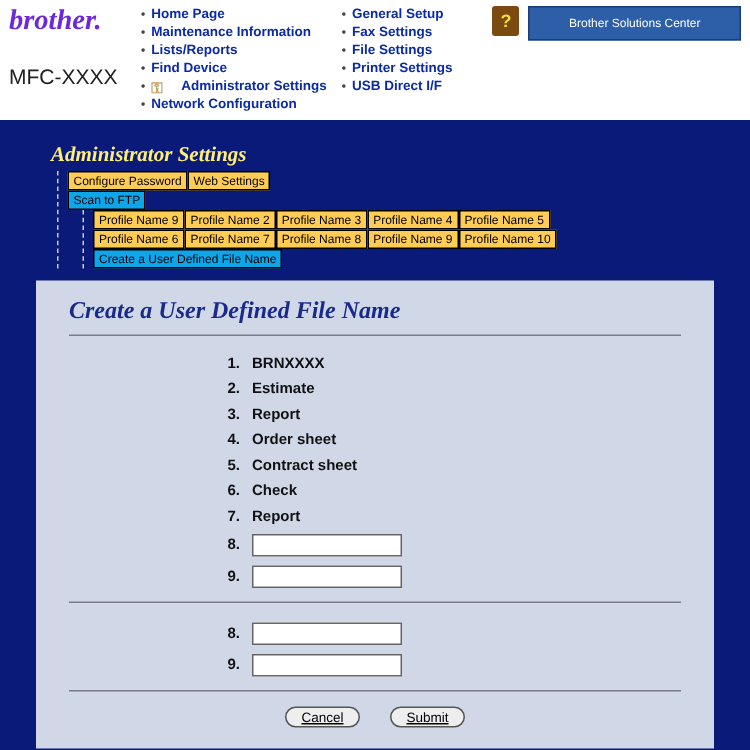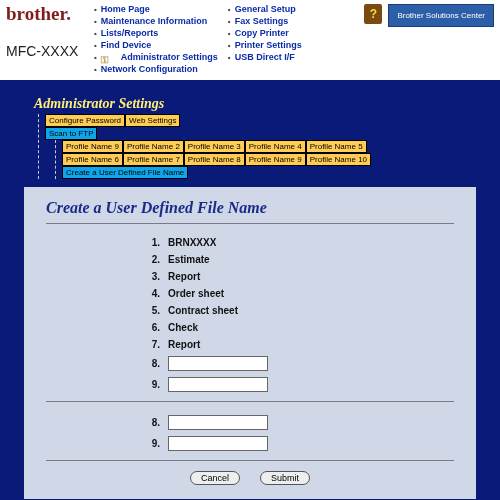--- a/index.html
+++ b/index.html
@@ -1,42 +1,42 @@
 <!DOCTYPE html>
 <html><head>
 <meta charset="utf-8">
 <style>
 * { box-sizing: border-box; margin: 0; padding: 0; }
 body { font-family: Arial, Helvetica, sans-serif; background: #fff; width: 500px; height: 500px; overflow: hidden; }
 .header { display: flex; background: #fff; padding: 4px 6px 6px 6px; gap: 10px; font-size: 9px; }
 .brand { display: flex; flex-direction: column; min-width: 78px; }
-.brand-logo { font-weight: bold; color: #7f1d1d; font-size: 19px; font-family: Georgia, serif; line-height: 1; }
+.brand-logo { font-weight: bold; font-style: italic; color: #6d28d9; font-size: 19px; font-family: Georgia, serif; line-height: 1; }
 .brand-model { font-size: 14px; color: #222; margin-top: 20px; }
 .nav-col { display: flex; flex-direction: column; gap: 2px; }
 .nav-col a { color: #0a2aa8; text-decoration: none; font-weight: bold; white-space: nowrap; display: flex; align-items: center; gap: 4px; }
 .nav-col a::before { content: "•"; color: #444; font-size: 8px; }
 .key-icon { width: 16px; height: 6px; display: inline-block; }
 .key-icon::before { content: "⚿"; color: #c0a060; font-size: 10px; }
-.sc-box { background: #2d5fa8; color: #fff; font-size: 8px; padding: 6px 8px; border: 1px solid #1a3d7a; display: flex; align-items: center; gap: 6px; }
+.sc-box { background: #2d5fa8; color: #fff; font-size: 8px; padding: 6px 26px; border: 1px solid #1a3d7a; display: flex; align-items: center; gap: 6px; }
 .help-icon { width: 18px; height: 20px; background: #7a4a10; display: flex; align-items: center; justify-content: center; color: #eedd44; font-weight: bold; border-radius: 2px; font-size: 12px; }
 .right-group { display: flex; align-items: flex-start; gap: 6px; margin-left: auto; }
 .main { background: #0a1a78; padding: 10px 10px 20px 10px; height: calc(500px - 72px); overflow: hidden; }
 .main-title { color: #ffee77; font-size: 14px; font-family: Georgia, serif; font-weight: bold; font-style: italic; margin: 6px 0 2px 24px; }
 .tab-row { display: flex; flex-wrap: wrap; margin-left: 36px; }
 .tab { background: #ffcc55; border: 1px solid #000; font-size: 8px; padding: 1px 3px; color: #000; white-space: nowrap; text-align: center; }
 .tab.plain { background: #0ea5e9; }
 .card { background: #d0d8e8; margin: 8px 14px 0 14px; padding: 12px 22px 14px 22px; }
 .card-title { color: #1a2a88; font-family: Georgia, serif; font-size: 16px; font-weight: bold; font-style: italic; }
 .hr { border: none; border-top: 1px solid #7a7a88; margin: 6px 0 10px 0; }
 .list { font-size: 10px; color: #111; font-weight: bold; }
 .list-row { display: flex; gap: 8px; padding: 3px 0 3px 100px; align-items: center; }
 .list-row .num { width: 14px; text-align: right; }
 .list-row input { width: 100px; height: 15px; border: 1px solid #666; font-size: 10px; padding: 0 2px; }
 .btn-row { display: flex; justify-content: center; gap: 20px; margin-top: 8px; }
-.btn { border: 1px solid #555; border-radius: 9px; background: #eee; font-size: 9px; padding: 1px 10px; color: #000; }
+.btn { border: 1px solid #555; border-radius: 9px; background: #eee; font-size: 9px; padding: 1px 10px; color: #000; text-decoration: underline; }
 .branch { border-left: 1px dashed #ccc; margin-left: 28px; padding-left: 6px; }
 .branch-inner { border-left: 1px dashed #ccc; margin-left: 10px; padding-left: 6px; }
 </style>
 </head>
 <body>
 
 <div class="header">
   <div class="brand">
     <div class="brand-logo">brother.</div>
     <div class="brand-model">MFC-XXXX</div>
@@ -48,21 +48,21 @@
     <a>Find Device</a>
     <a>
         <span class="key-icon"></span>
         <span>Administrator Settings</span>
       </a>
     <a>Network Configuration</a>
   </div>
   <div class="nav-col">
     <a>General Setup</a>
     <a>Fax Settings</a>
-    <a>Copy Printer</a>
+    <a>File Settings</a>
     <a>Printer Settings</a>
     <a>USB Direct I/F</a>
   </div>
   <div class="right-group">
     <div class="help-icon">?</div>
     <div class="sc-box">Brother Solutions Center</div>
   </div>
 </div>
 
 <div class="main">

